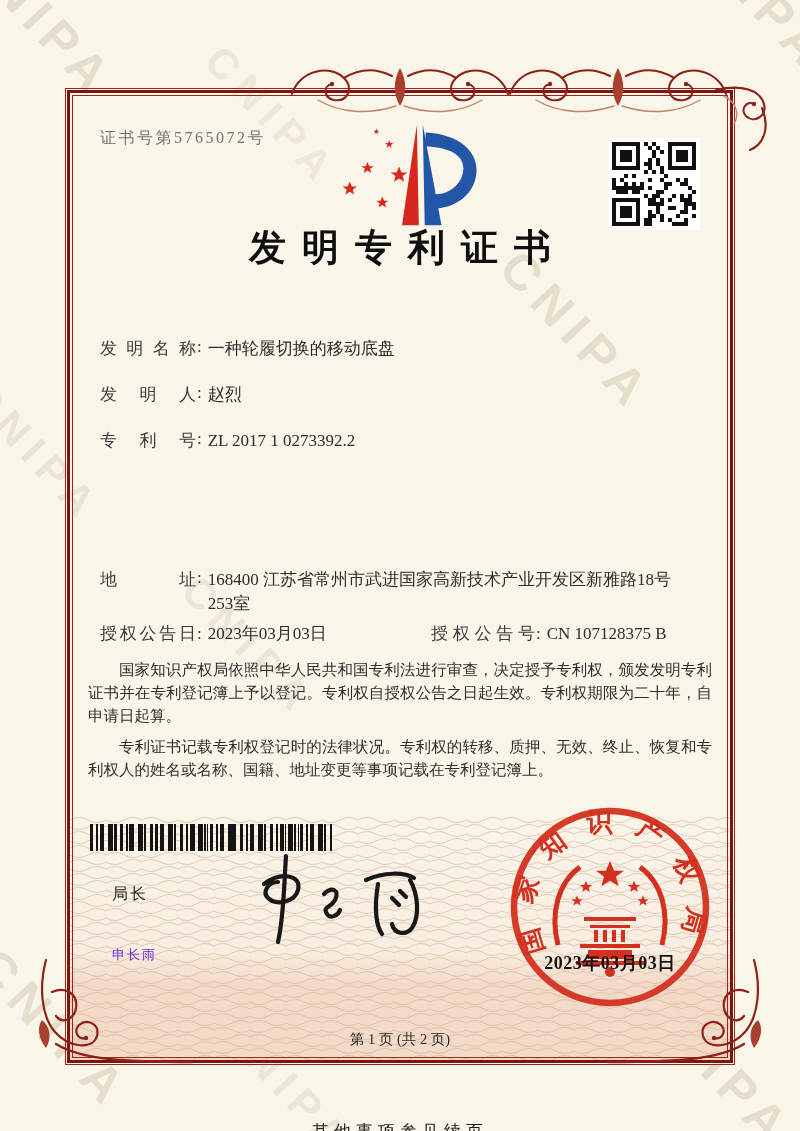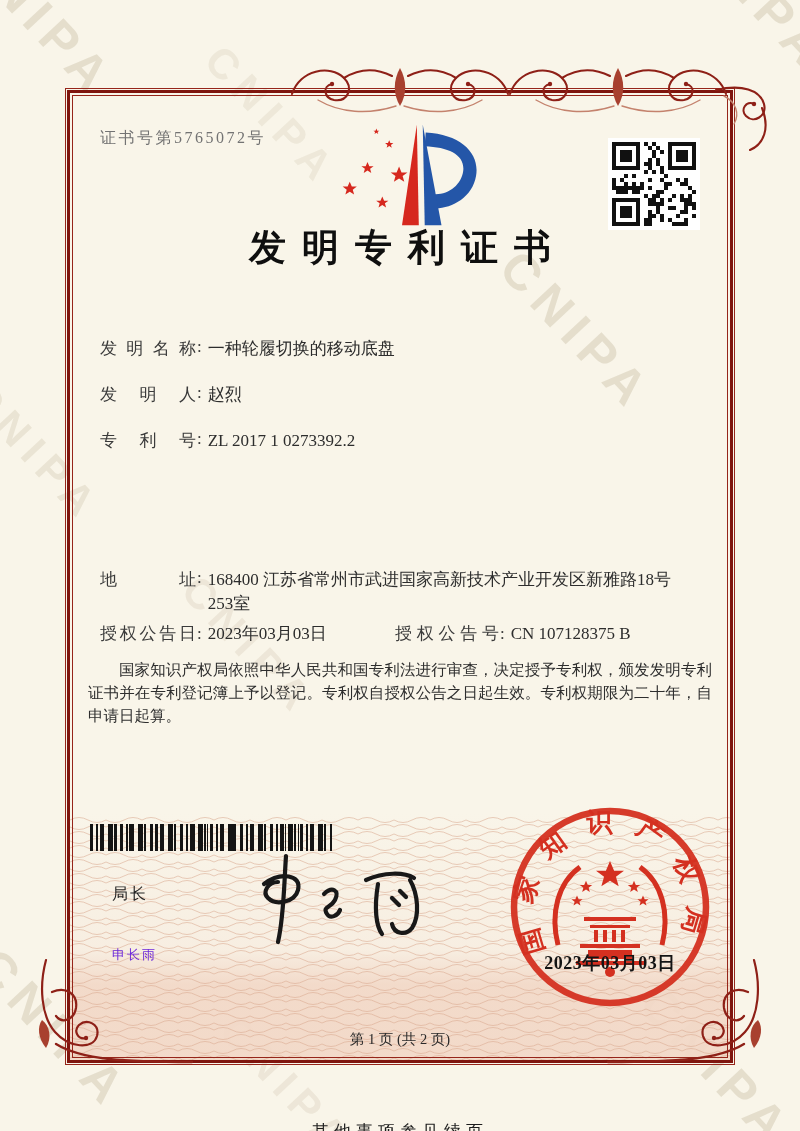--- a/index.html
+++ b/index.html
@@ -42,21 +42,21 @@
   
   .frow { position:absolute; left:100px; width:600px; font-size:17px; color:#2d2d2d; }
   .flabel {
     display:inline-block; width:96px; text-align:justify; text-align-last:justify;
     -moz-text-align-last:justify; color:#3a3a3a; vertical-align:top;
   }
   .colon { display:inline-block; margin:0 6px 0 1px; color:#3a3a3a; }
   .fvalue { display:inline-block; vertical-align:top; max-width:470px; line-height:24px; }
   .r1{top:337px} .r2{top:383px} .r3{top:429px} .r4{top:476px} .r5{top:522px} .r6{top:568px}
   .r7{top:622px; display:flex;}
-  .r7 .pair1{width:295px;} .r7 .pair2{flex:1;}
+  .r7 .pair1{width:295px;} .r7 .pair2{flex:1;margin-left:36px;}
   .r7 .flabel2{display:inline-block;width:104px;text-align:justify;text-align-last:justify;-moz-text-align-last:justify;color:#3a3a3a;}
   
   .paras { position:absolute; left:88px; top:658px; width:624px; font-size:15.5px;
     line-height:23px; text-align:justify; color:#2e2e2e; }
   .paras p { text-indent:2em; margin-bottom:8px; }
   
   .waveband {
     position:absolute; left:70px; top:812px; width:660px; height:250px; overflow:hidden;
     background:linear-gradient(180deg, rgba(244,222,208,0) 0%, rgba(244,222,208,0.30) 55%,
       rgba(242,216,199,0.92) 69%, rgba(242,216,199,0.92) 100%);
@@ -299,20 +299,21 @@
     <span class="pair1">
       <span class="flabel">授权公告日</span><span class="colon">:</span><span>2023年03月03日</span>
     </span>
     <span class="pair2">
       <span class="flabel2">授权公告号</span><span class="colon">:</span><span>CN 107128375 B</span>
     </span>
   </div>
 
   <div class="paras">
     <p>国家知识产权局依照中华人民共和国专利法进行审查，决定授予专利权，颁发发明专利证书并在专利登记簿上予以登记。专利权自授权公告之日起生效。专利权期限为二十年，自申请日起算。</p>
+    <p>专利证书记载专利权登记时的法律状况。专利权的转移、质押、无效、终止、恢复和专利权人的姓名或名称、国籍、地址变更等事项记载在专利登记簿上。</p>
   </div>
 
   <div class="barcode"></div>
 
   <div class="signer-title">局长</div>
   <div class="signer-name">申长雨</div>
 
   <svg class="signature" width="210" height="100" viewBox="0 0 210 100">
     <g stroke="#181818" stroke-width="4.2" fill="none" stroke-linecap="round" stroke-linejoin="round">
       <path d="M36 34 C52 22 74 24 70 40 C67 52 48 56 40 48 C34 42 40 32 50 32"></path>

